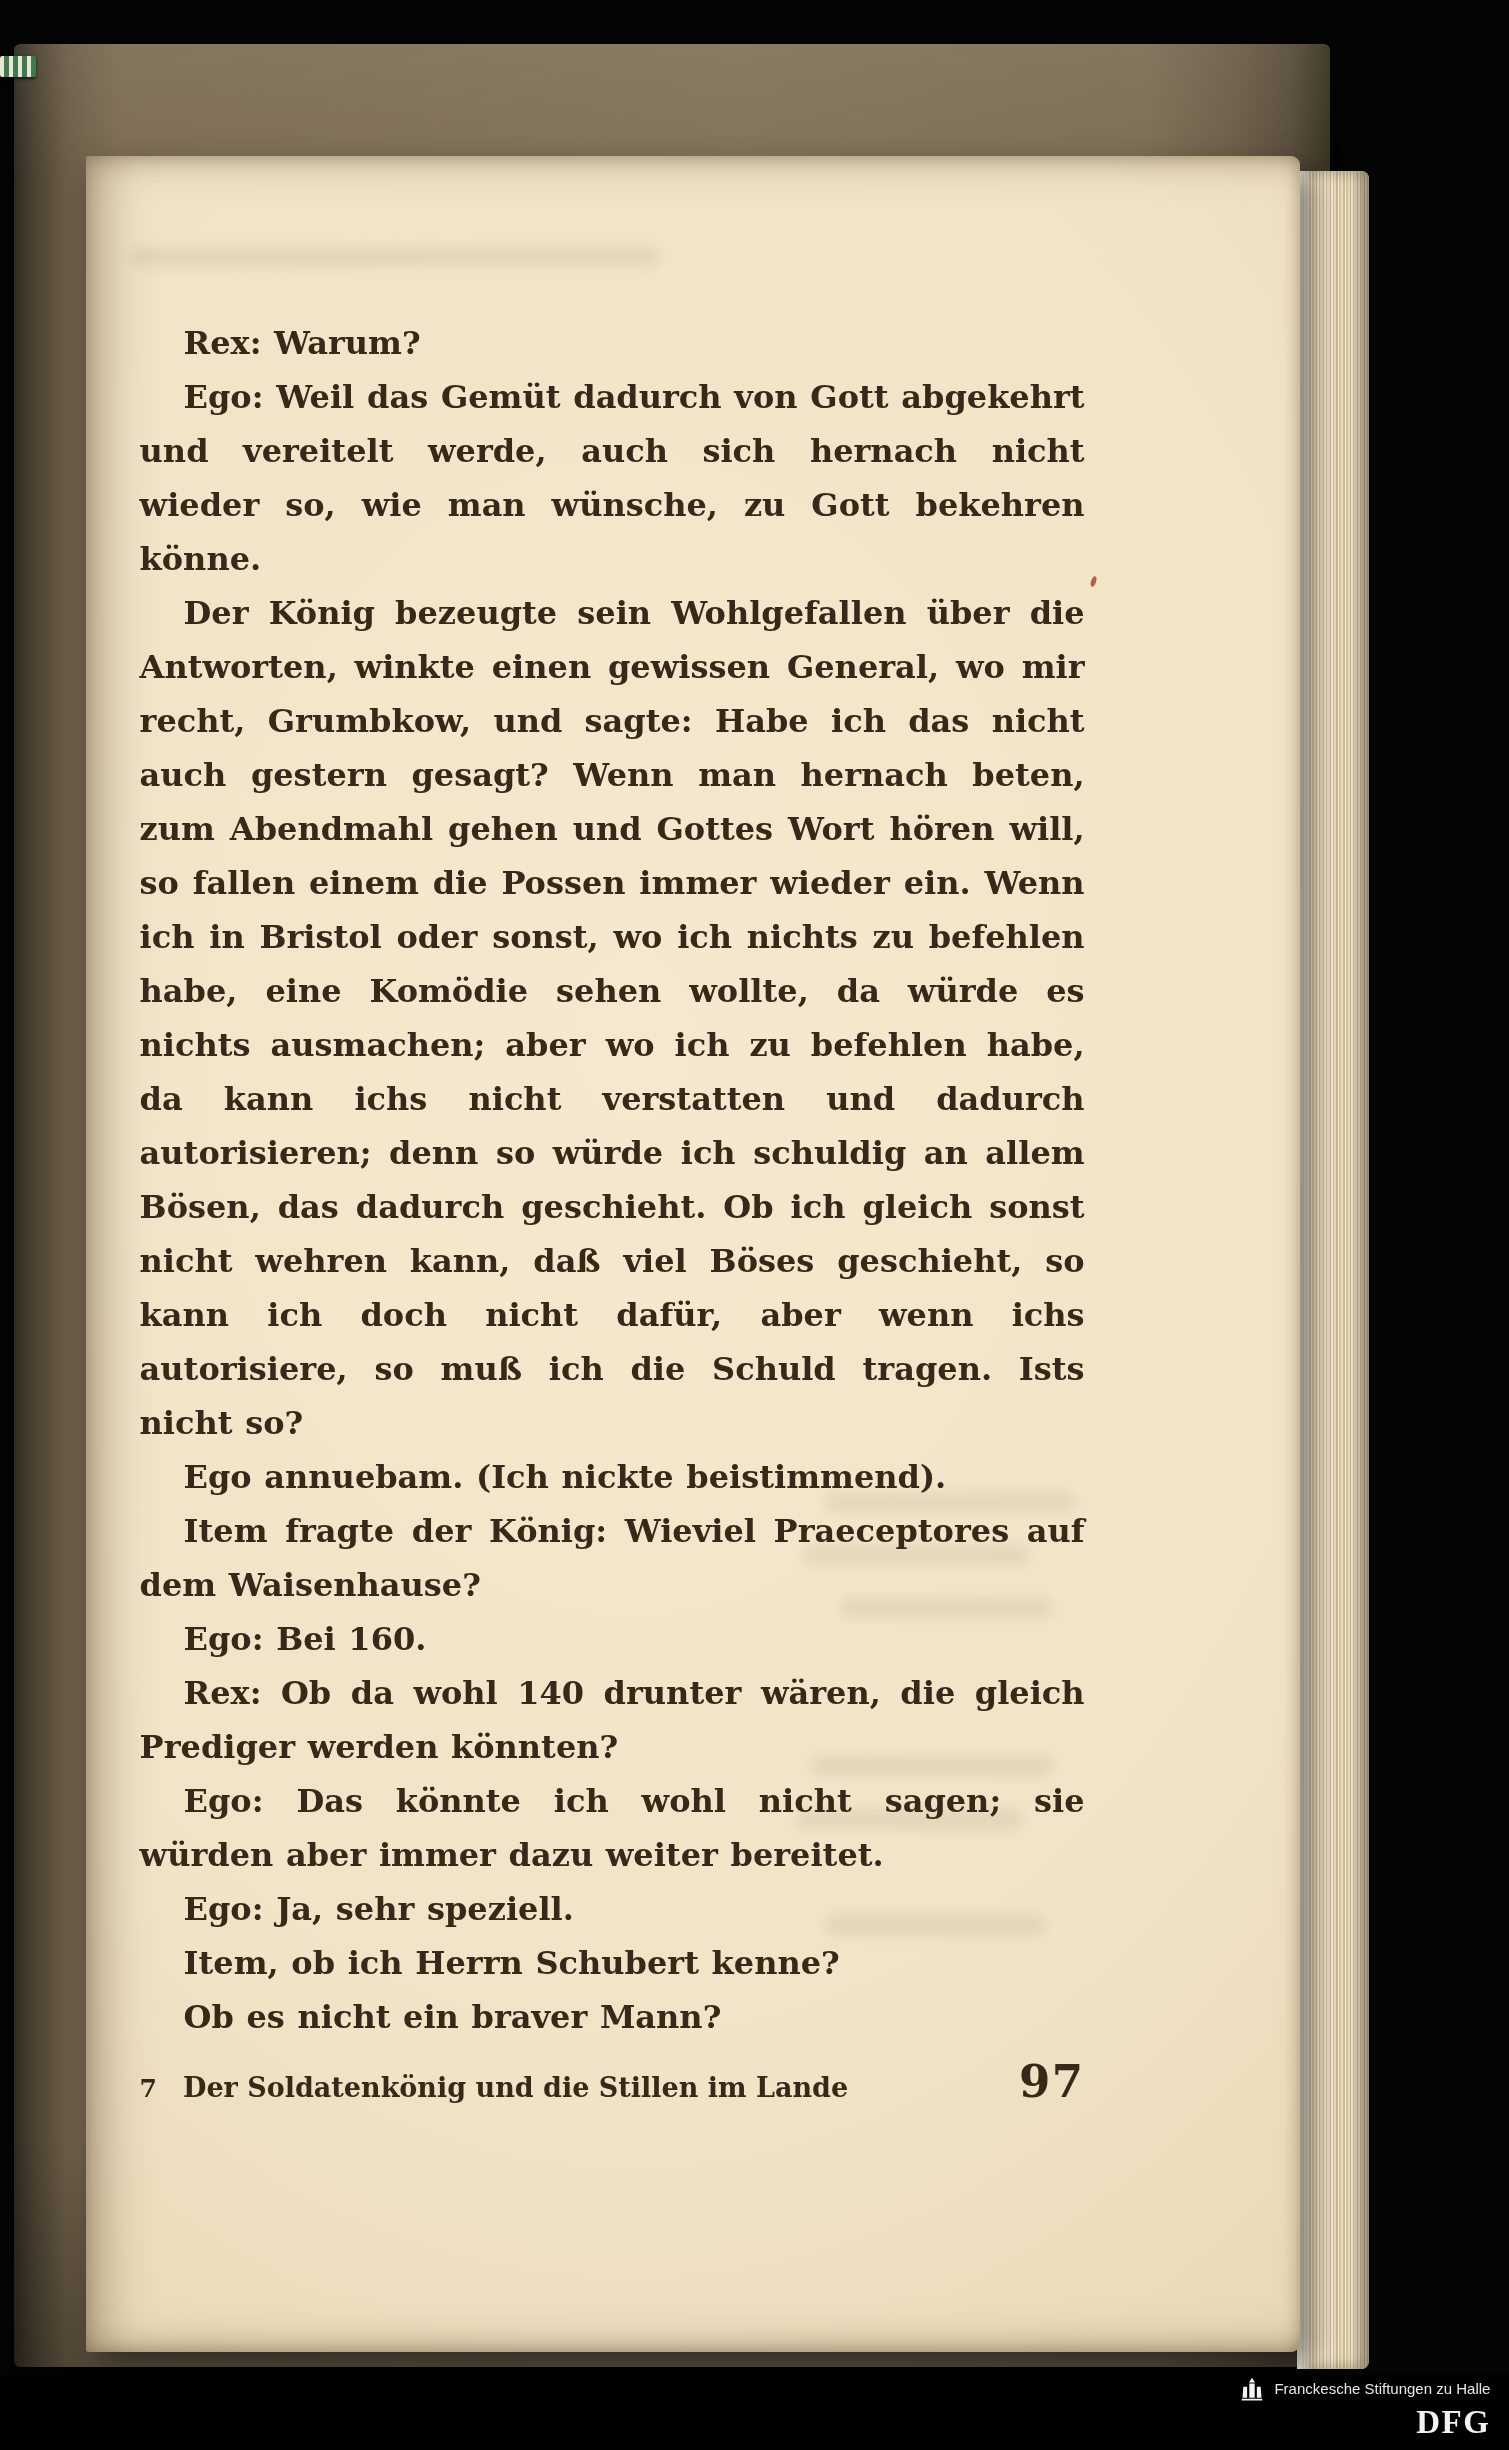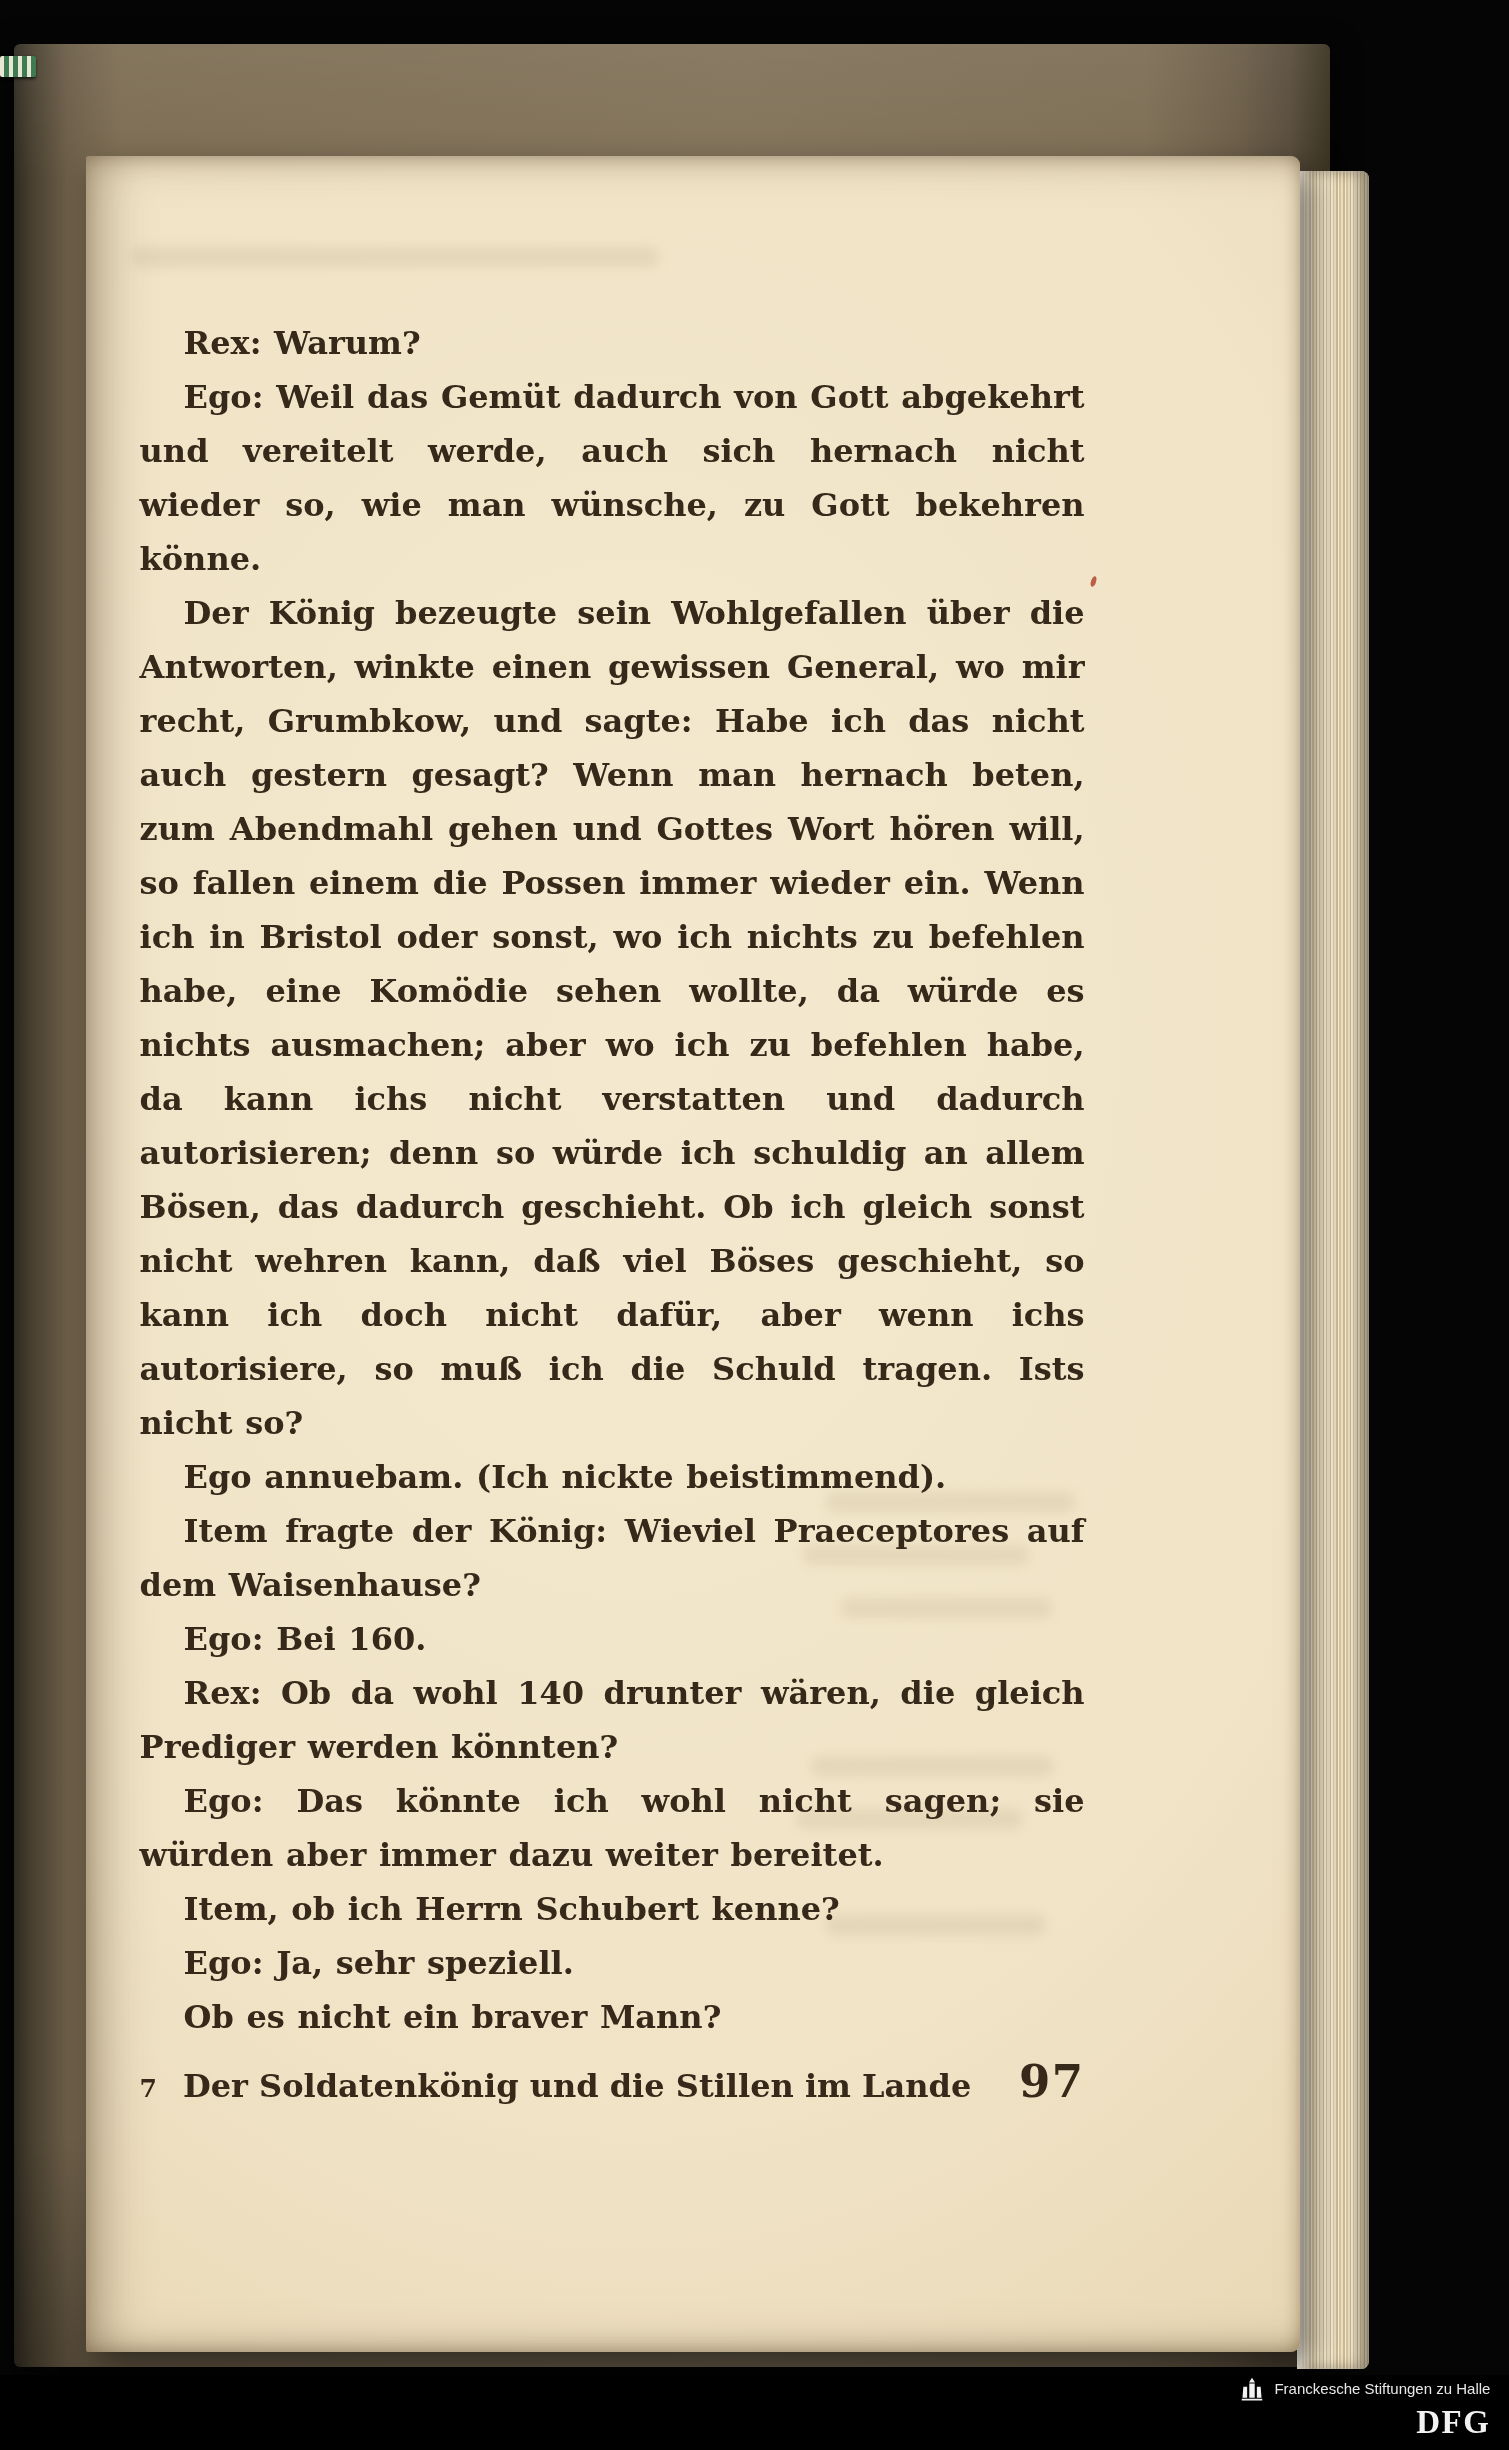--- a/index.html
+++ b/index.html
@@ -48,21 +48,21 @@
   .text-block{
     position:absolute;left:54px;top:160px;width:945px;
     color:#36291a;font-size:32px;line-height:54px;font-weight:600;
   }
   .text-block p{margin:0;text-indent:44px;text-align:justify;word-spacing:1.5px;}
   .footer{
     position:absolute;left:54px;top:1879px;width:945px;
     display:flex;align-items:baseline;color:#36291a;
   }
   .footer .sig{font-size:25px;font-weight:600;}
-  .footer .run-title{font-size:32px;font-weight:700;margin-left:26px;}
+  .footer .run-title{font-size:27px;font-weight:700;margin-left:26px;}
   .footer .pagenum{margin-left:auto;font-size:45px;font-weight:600;letter-spacing:1.5px;margin-top:20px;}
   
   .fleck{
     position:absolute;left:1005px;top:420px;width:5.3px;height:11.3px;
     background:#b1472f;border-radius:50%;transform:rotate(18deg);opacity:.85;
   }
   .ghost-line{
     position:absolute;height:19.6px;background:rgba(118,94,56,.10);
     filter:blur(5.3px);border-radius:9px;
   }
@@ -102,22 +102,22 @@
 
       <div class="text-block">
         <p>Rex: Warum?</p>
         <p>Ego: Weil das Gemüt dadurch von Gott abgekehrt und vereitelt werde, auch sich hernach nicht wieder so, wie man wünsche, zu Gott bekehren könne.</p>
         <p>Der König bezeugte sein Wohlgefallen über die Antworten, winkte einen gewissen General, wo mir recht, Grumbkow, und sagte: Habe ich das nicht auch gestern gesagt? Wenn man hernach beten, zum Abendmahl gehen und Gottes Wort hören will, so fallen einem die Possen immer wieder ein. Wenn ich in Bristol oder sonst, wo ich nichts zu befehlen habe, eine Komödie sehen wollte, da würde es nichts ausmachen; aber wo ich zu befehlen habe, da kann ichs nicht verstatten und dadurch autorisieren; denn so würde ich schuldig an allem Bösen, das dadurch geschieht. Ob ich gleich sonst nicht wehren kann, daß viel Böses geschieht, so kann ich doch nicht dafür, aber wenn ichs autorisiere, so muß ich die Schuld tragen. Ists nicht so?</p>
         <p>Ego annuebam. (Ich nickte beistimmend).</p>
         <p>Item fragte der König: Wieviel Praeceptores auf dem Waisenhause?</p>
         <p>Ego: Bei 160.</p>
         <p>Rex: Ob da wohl 140 drunter wären, die gleich Prediger werden könnten?</p>
         <p>Ego: Das könnte ich wohl nicht sagen; sie würden aber immer dazu weiter bereitet.</p>
+        <p>Ego: Ja, sehr speziell.</p>
         <p>Item, ob ich Herrn Schubert kenne?</p>
-        <p>Ego: Ja, sehr speziell.</p>
         <p>Ob es nicht ein braver Mann?</p>
       </div>
 
       <div class="footer">
         <span class="sig">7</span>
         <span class="run-title">Der Soldatenkönig und die Stillen im Lande</span>
         <span class="pagenum">97</span>
       </div>
     </div>
   </div>

